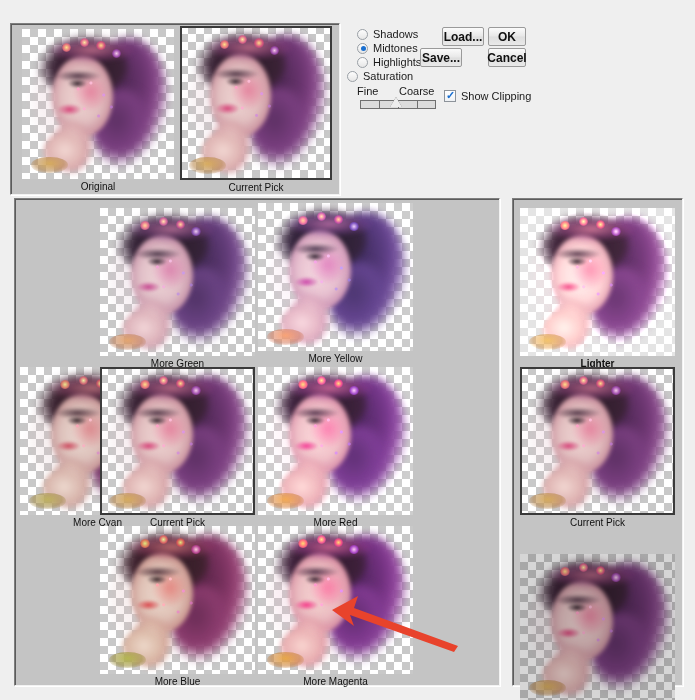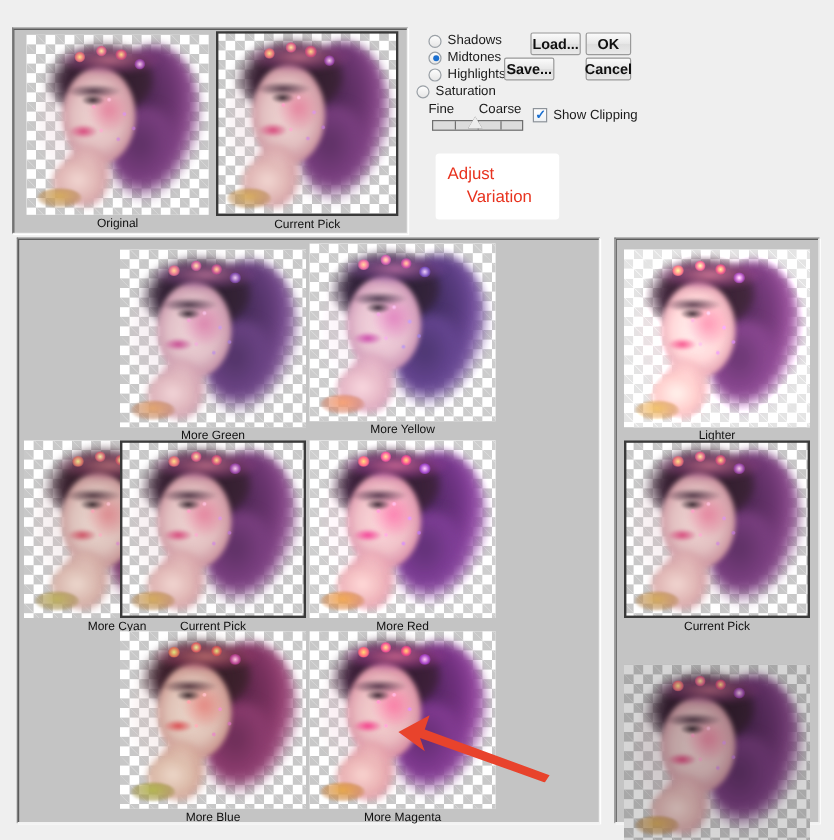--- a/index.html
+++ b/index.html
@@ -319,24 +319,20 @@
       <i style="left:37px"></i>
       <i style="left:56px"></i>
   </div>
   <div class="slider-thumb"></div>
 
   <div class="chk-row">
     <div class="chk on"></div>
     <div class="chk-label">Show Clipping</div>
   </div>
 
-  <div class="note">
-    <div class="l1">Adjust</div>
-    <div class="l2">Variation</div>
-  </div>
 
   <div class="panel" id="grid-panel"></div>
   <div id="grid-thumbs">
       <div class="thumb-wrap" style="left:100px;top:208px;">
         <div class="thumb v-green" style="width:155px;height:148px;">
           <div class="art">
             <div class="a-glow"></div>
             <div class="a-hairR"></div>
             <div class="a-hairB"></div>
             <div class="a-hairL"></div>
@@ -528,21 +524,21 @@
             <div class="a-lip"></div>
             <div class="a-crown"></div>
             <div class="a-flow1"></div>
             <div class="a-flow2"></div>
             <div class="a-flow3"></div>
             <div class="a-flow4"></div>
             <div class="a-spark"></div>
             <div class="a-mark"></div>
           </div>
         </div>
-        <div class="thumb-label" style="top:150px;">Lighter</div>
+        <div class="thumb-label" style="top:150px;font-weight:bold;">Lighter</div>
       </div>
       <div class="thumb-wrap" style="left:520px;top:367px;">
         <div class="thumb sel " style="width:155px;height:148px;">
           <div class="art">
             <div class="a-glow"></div>
             <div class="a-hairR"></div>
             <div class="a-hairB"></div>
             <div class="a-hairL"></div>
             <div class="a-face"></div>
             <div class="a-neck"></div>

